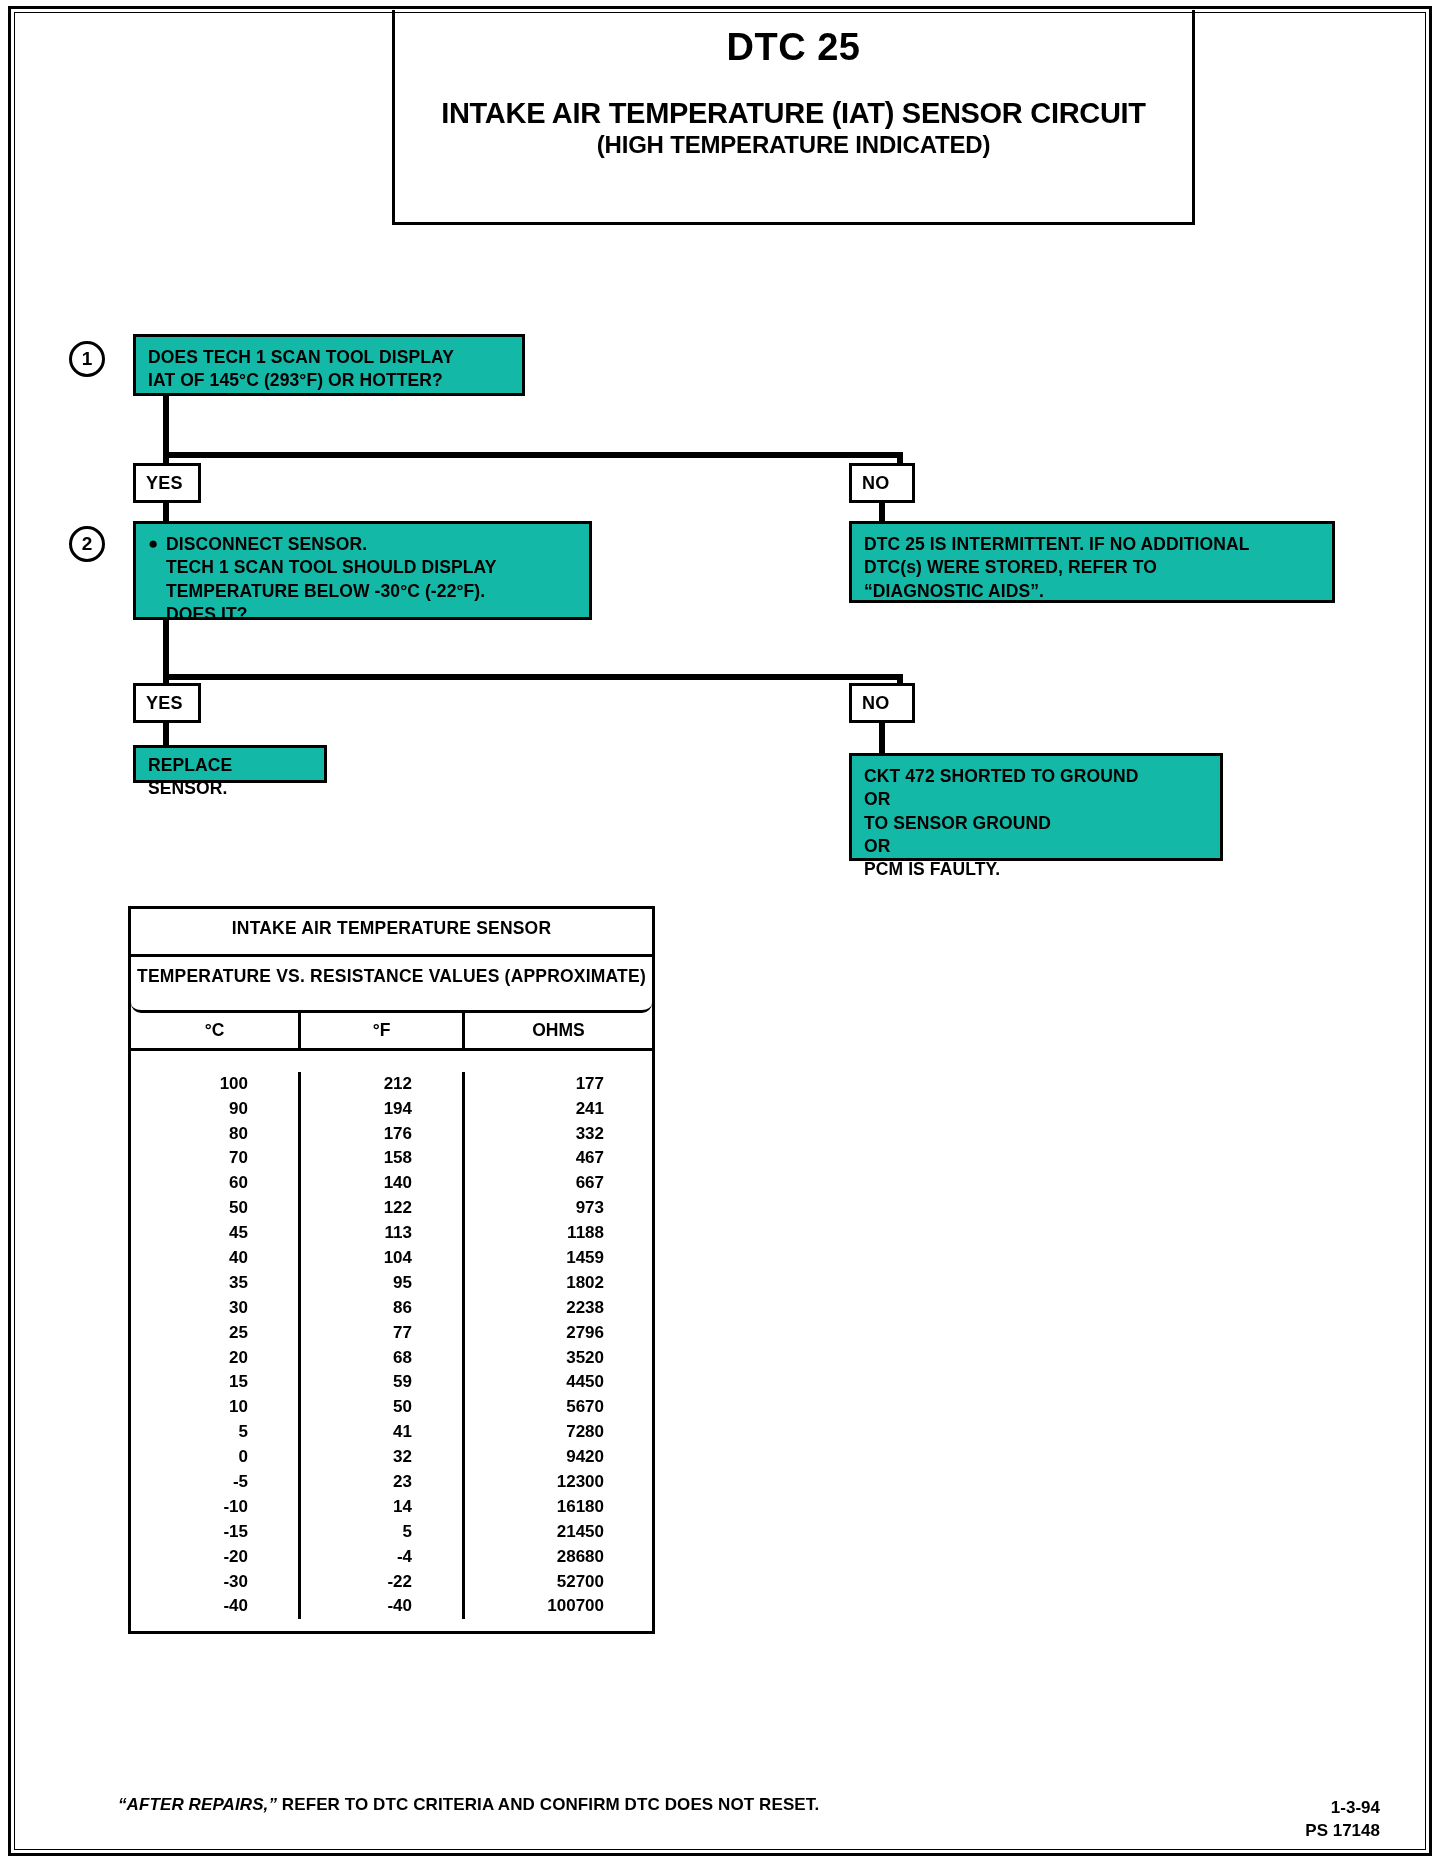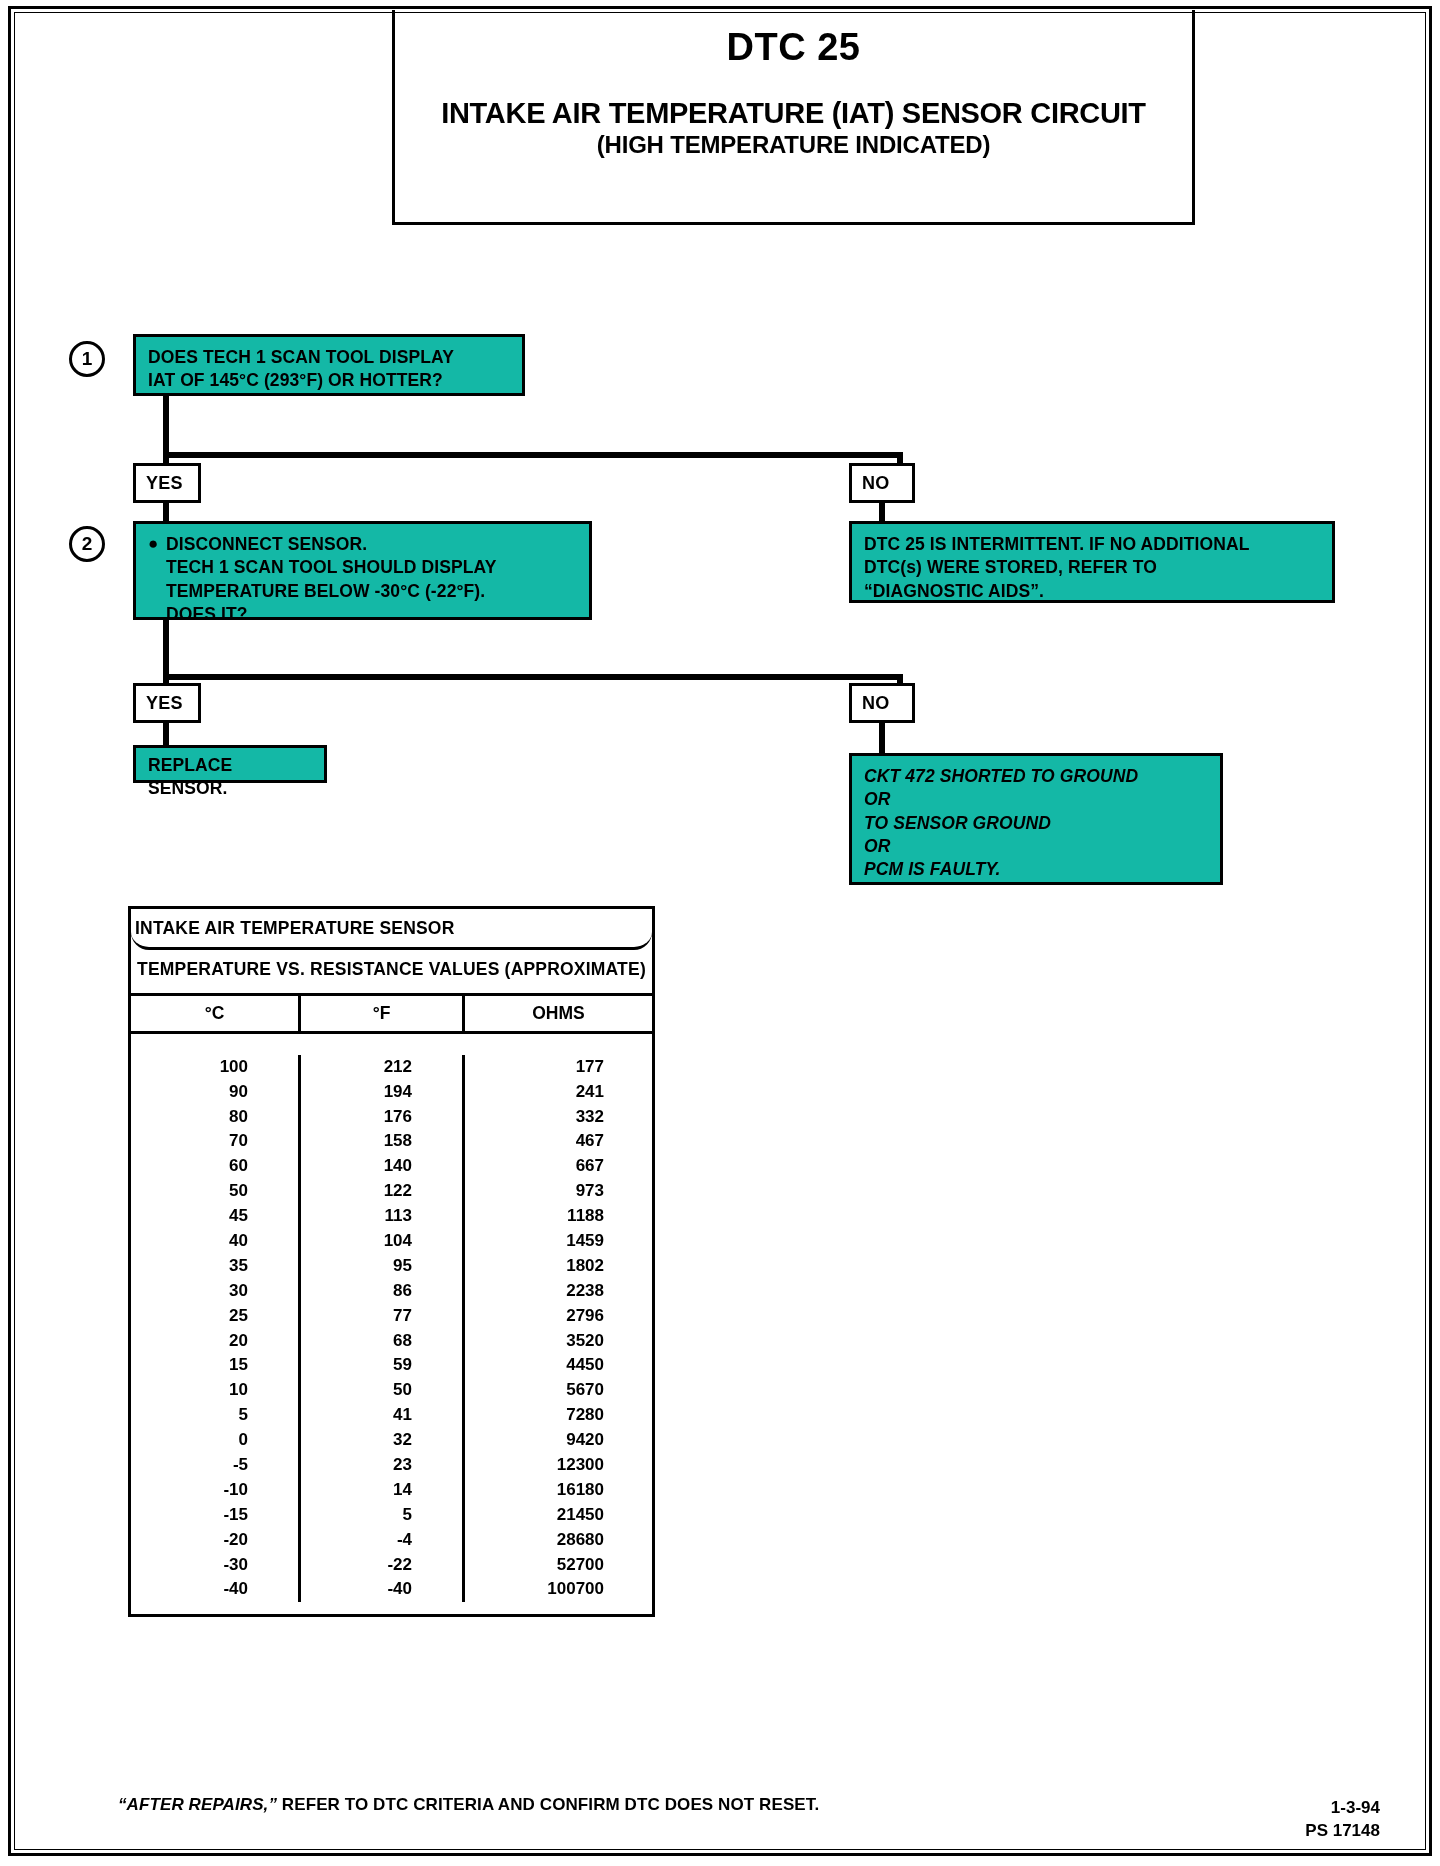--- a/index.html
+++ b/index.html
@@ -35,24 +35,24 @@
 
   .line{position:absolute;background:#000;}
 
   .bullet-row{display:flex;}
   .bullet-dot{width:18px;flex:none;font-size:17px;line-height:1.33;}
   .bullet-txt{white-space:pre-line;}
 
   
   .rtable{position:absolute;left:128px;top:906px;width:527px;
           border:3px solid #000;box-sizing:border-box;background:#fff;}
-  .rt-title{border-bottom:3px solid #000;text-align:left;font-size:17.5px;
-            font-weight:bold;padding:9px 4px 8px;letter-spacing:.2px;border-radius:18px;}
+  .rt-title{border-bottom:3px solid #000;text-align:center;font-size:17.5px;
+            font-weight:bold;padding:9px 4px 15px;letter-spacing:.2px;}
   .rt-sub{border-bottom:3px solid #000;text-align:center;font-size:17.5px;
-          font-weight:bold;padding:8px 4px 12px;line-height:1.3;letter-spacing:.2px;}
+          font-weight:bold;padding:8px 4px 22px;line-height:1.3;letter-spacing:.2px;border-radius:10px;}
   .rt-head{display:flex;border-bottom:3px solid #000;}
   .rt-head div{font-size:17.5px;font-weight:bold;text-align:center;padding:7px 0 7px;}
   .rt-body{padding:21px 0 12px;}
   .rt-row{display:flex;font-size:17px;font-weight:bold;line-height:1.465;}
   .c-c{width:167px;text-align:right;padding-right:50px;box-sizing:border-box;}
   .c-f{width:167px;text-align:right;padding-right:50px;box-sizing:border-box;
        border-left:3px solid #000;border-right:3px solid #000;}
   .c-o{width:187px;text-align:right;padding-right:48px;box-sizing:border-box;}
   .rt-head .c-c,.rt-head .c-f,.rt-head .c-o{text-align:center;padding-right:0;}
 
@@ -115,21 +115,21 @@
 <div class="ynbox" style="left:133px;top:683px;width:68px;height:40px;">YES</div>
 <div class="ynbox" style="left:849px;top:683px;width:66px;height:40px;">NO</div>
 
 <div class="line" style="left:163px;top:723px;width:6px;height:24px;"></div>
 <div class="line" style="left:879px;top:723px;width:6px;height:30px;"></div>
 
 <div class="fbox" style="left:133px;top:745px;width:194px;height:38px;">
   <div class="bodytxt" style="padding-top:6px;">REPLACE SENSOR.</div>
 </div>
 
-<div class="fbox" style="left:849px;top:753px;width:374px;height:132px;font-style:italic;">
+<div class="fbox" style="left:849px;top:753px;width:374px;height:108px;">
   <div class="bodytxt">CKT 472  SHORTED TO GROUND
 OR
 TO SENSOR GROUND
 OR
 PCM IS FAULTY.</div>
 </div>
 
 <div class="rtable">
   <div class="rt-title">INTAKE AIR TEMPERATURE SENSOR</div>
   <div class="rt-sub">TEMPERATURE VS. RESISTANCE VALUES

